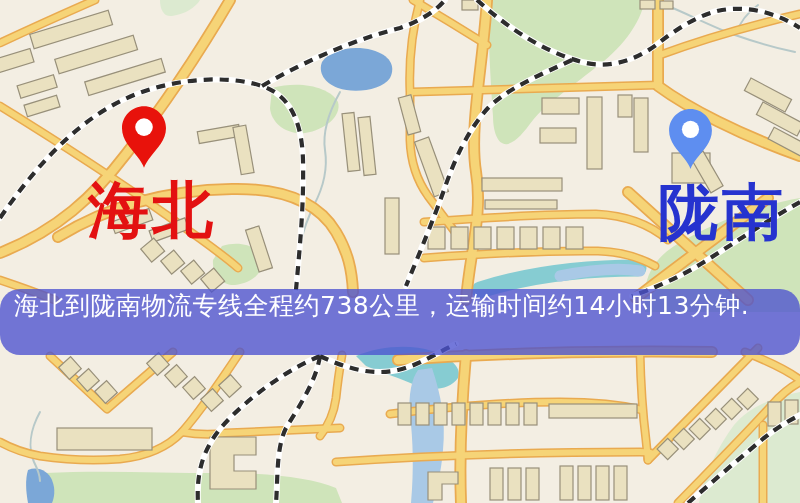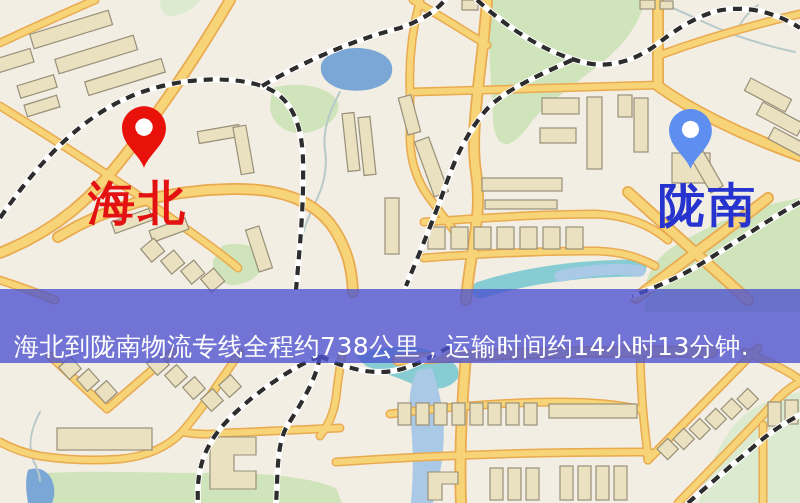--- a/index.html
+++ b/index.html
@@ -25,27 +25,27 @@
   .stream{fill:none;stroke:var(--stream);stroke-width:2;stroke-linecap:round;}
   .rc{fill:none;stroke:var(--road-casing);stroke-linecap:round;stroke-linejoin:round;}
   .rf{fill:none;stroke:var(--road-fill);stroke-linecap:round;stroke-linejoin:round;}
   .rc.w1{stroke-width:12;} .rf.w1{stroke-width:8.5;}
   .rc.w2{stroke-width:9;}  .rf.w2{stroke-width:6;}
   .bld{fill:var(--building-fill);stroke:var(--building-stroke);stroke-width:1.2;}
   .railb{fill:none;stroke:var(--rail-light);stroke-width:6;stroke-linecap:round;}
   .raild{fill:none;stroke:var(--rail-dark);stroke-width:4.2;stroke-dasharray:9 7;stroke-linecap:butt;}
   
   .pin{position:absolute;}
-  .map-label{position:absolute;font-weight:bold;font-size:47px;line-height:1;letter-spacing:3px;
+  .map-label{position:absolute;font-weight:bold;font-size:61px;line-height:1;letter-spacing:3px;
              font-family:"DejaVu Sans","Liberation Sans",sans-serif;white-space:nowrap;}
   .label-origin{color:var(--origin-label-color);left:88px;top:179px;}
   .label-dest{color:var(--dest-label-color);left:642px;top:181px;margin-left:16px;}
-  .banner{position:absolute;left:0;right:0;top:289px;height:74px;background:var(--banner-bg);
-          display:flex;align-items:flex-end;padding-left:14px;box-sizing:border-box;
-          color:var(--banner-text);font-size:25px;letter-spacing:0.5px;white-space:nowrap;}
+  .banner{position:absolute;left:0;right:0;top:289px;height:66px;background:var(--banner-bg);
+          display:flex;align-items:flex-start;padding-left:14px;box-sizing:border-box;
+          color:var(--banner-text);font-size:25px;letter-spacing:0.5px;white-space:nowrap;border-radius:20px;}
 </style>
 </head>
 <body>
 
 <div class="map-wrap">
 
   <svg width="800" height="503" viewBox="0 0 800 503">
 
     <g>
       <path class="grn" d="M488,0 L645,0 C640,25 620,50 595,68 C570,88 545,105 533,120 C524,132 517,141 508,144 C498,146 493,132 493,116 C491,85 488,40 488,0 Z"></path>

